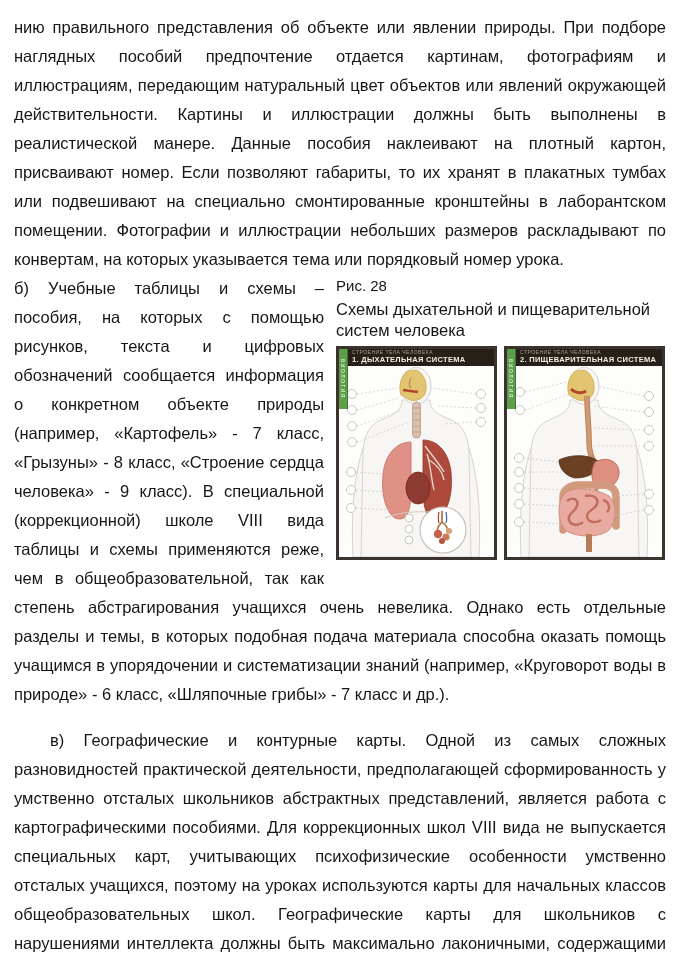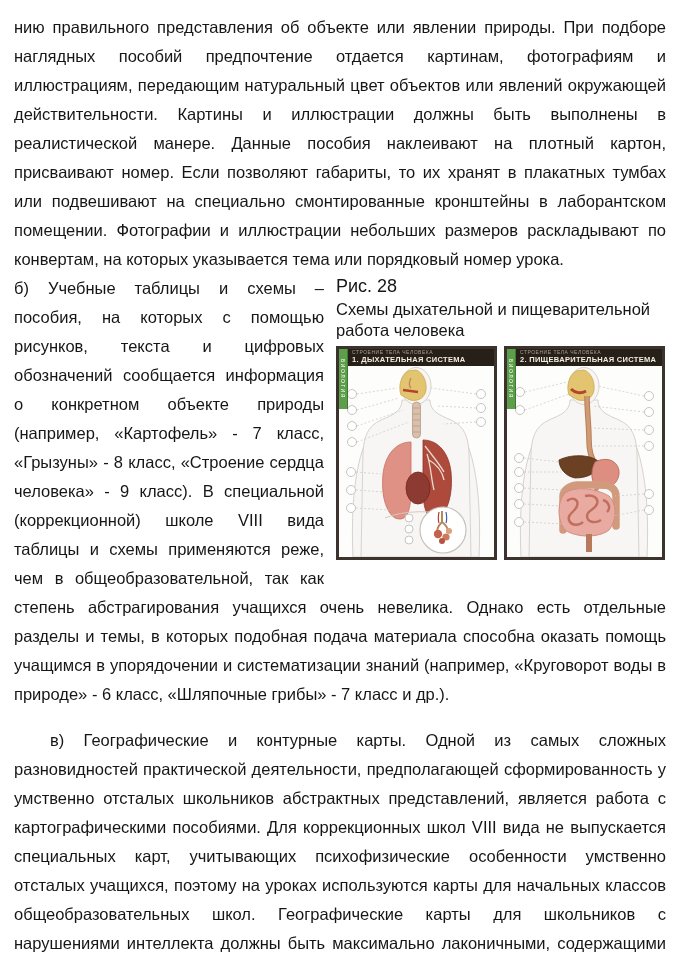--- a/index.html
+++ b/index.html
@@ -29,21 +29,21 @@
   p.indent{text-indent:36px;}
   .u{text-underline-offset:3px;}
 
   
   figure.fig{
     float:right;
     width:330px;
     margin:0 0 6px 12px;
     text-align:left;
   }
-  .fig-label{font-size:18px;line-height:24px;}
+  .fig-label{font-size:15px;line-height:24px;}
   .fig-caption{font-size:16.5px;line-height:21px;margin-top:1px;}
   .posters{display:flex;gap:7px;margin-top:5px;}
   .poster{
     position:relative;
     width:161px;height:214px;
     box-sizing:border-box;
     border:3px solid var(--poster-frame,#3c332f);
     background:#fdfdfc;
     overflow:hidden;
     flex:0 0 auto;
@@ -82,21 +82,21 @@
 </head>
 <body>
 
 <div class="page">
 
   <p class="para"><span>нию правильного представления об объекте или явлении природы. При подборе наглядных пособий предпочтение отдается картинам, фотографиям и иллюстрациям, передающим натуральный цвет объектов или явлений окружающей действительности. Картины и иллюстрации должны быть выполнены в реалистической манере. Данные пособия наклеивают на плотный картон, присваивают номер. Если позволяют габариты, то их хранят в плакатных тумбах или подвешивают на специально смонтированные кронштейны в лаборантском помещении. Фотографии и иллюстрации небольших размеров раскладывают по конвертам, на которых указывается тема или порядковый номер урока.</span></p>
 
   <p class="para indent">
     </p><figure class="fig">
       <div class="fig-label">Рис. 28</div>
-      <div class="fig-caption">Схемы дыхательной и пищеварительной работа человека</div>
+      <div class="fig-caption">Схемы дыхательной и пищеварительной систем человека</div>
       <div class="posters">
 
         <div class="poster">
           <div class="poster-spine">биология</div>
           <div class="poster-header">
             <div class="poster-series">строение тела человека</div>
             <div class="poster-title">1. ДЫХАТЕЛЬНАЯ СИСТЕМА</div>
           </div>
           <svg viewBox="0 0 155 191" aria-hidden="true">
             <g fill="#f8f6f4" stroke="#d7d2cc" stroke-width="1">

